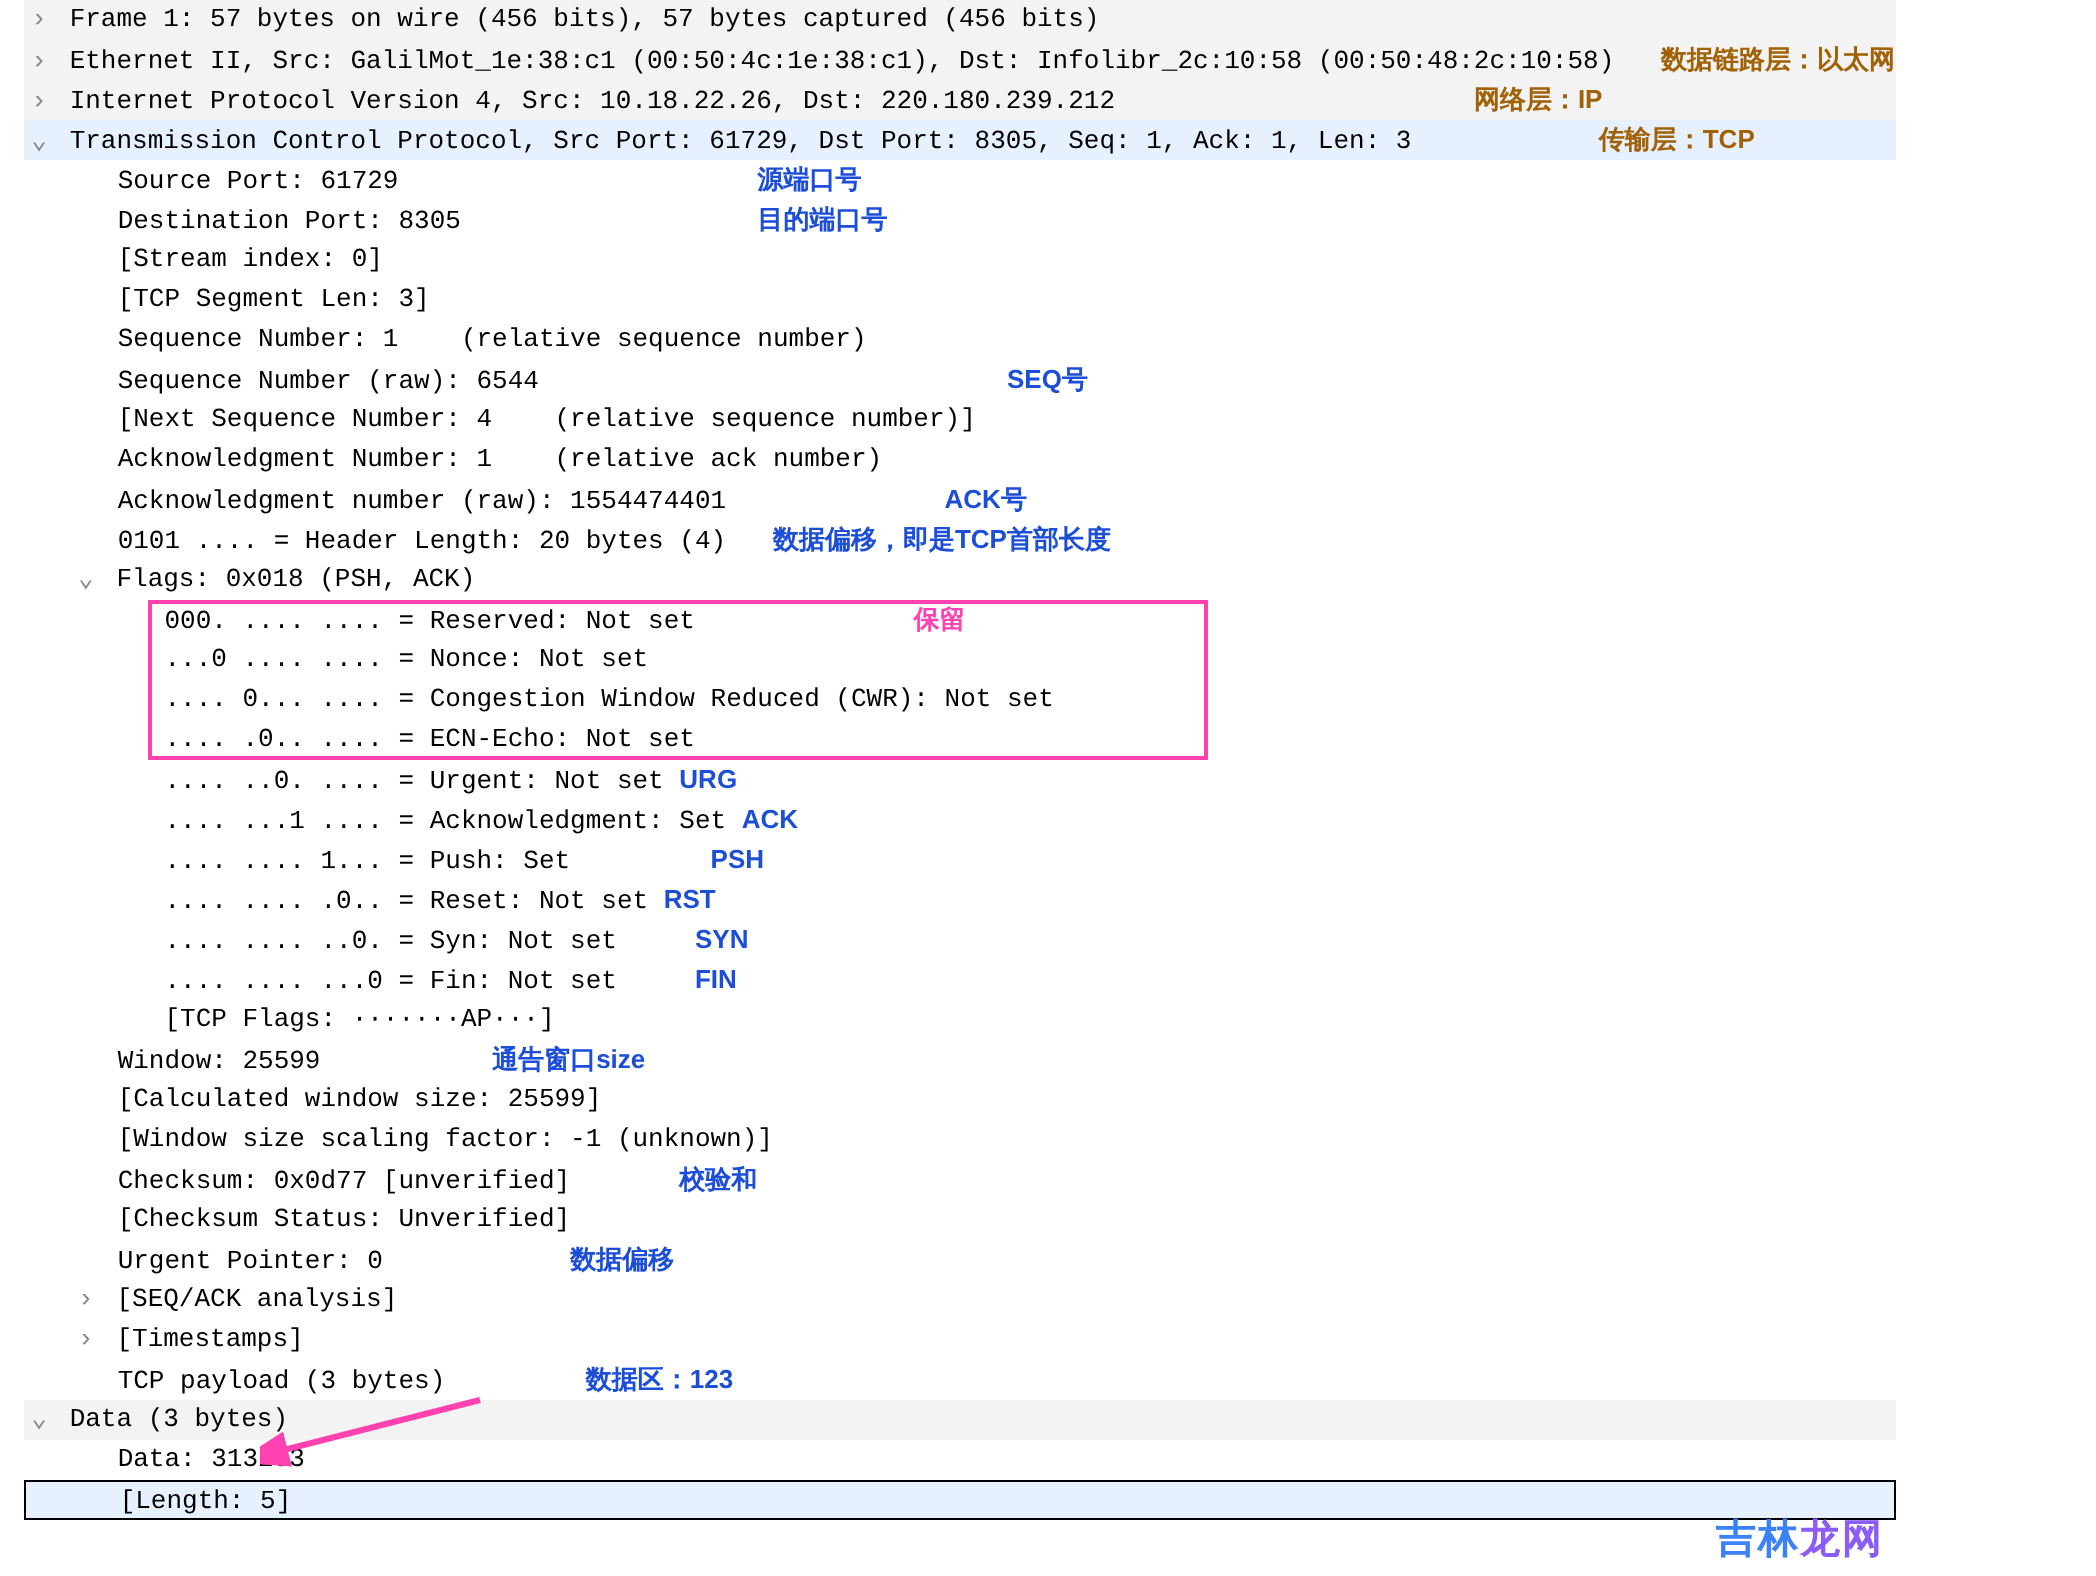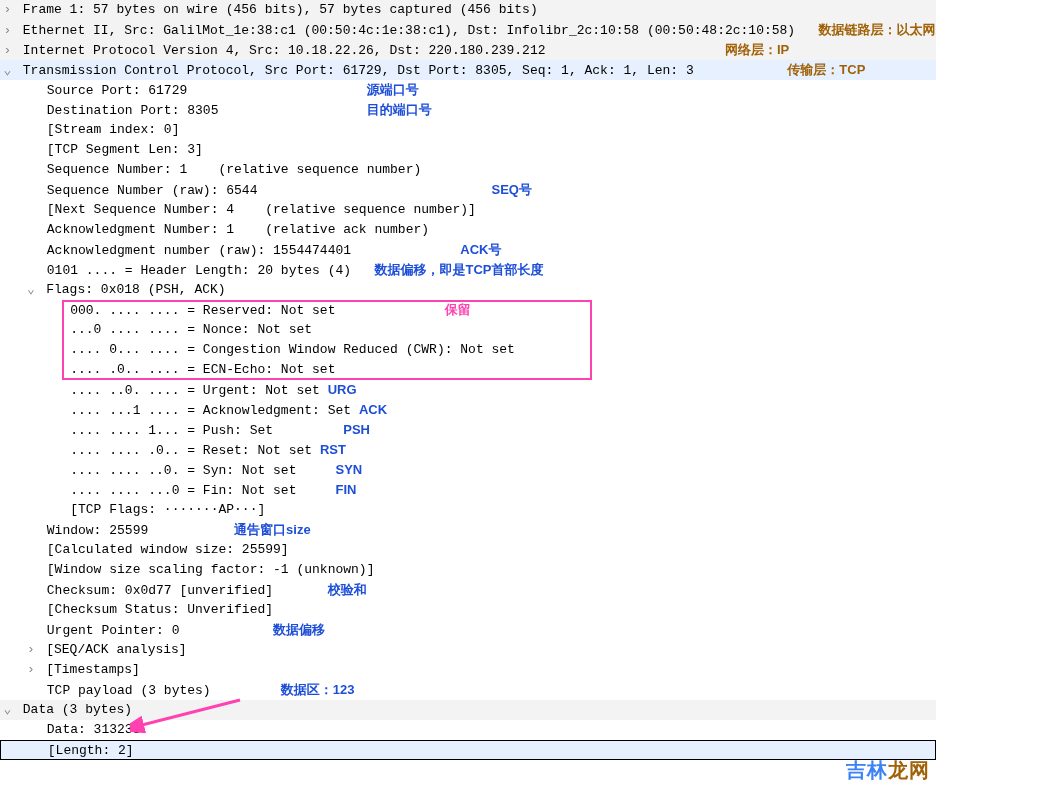--- a/index.html
+++ b/index.html
@@ -1,28 +1,28 @@
 <!DOCTYPE html>
 <html><head>
 <meta charset="utf-8">
 <style>
   html,body{margin:0;padding:0;font-family:"Lucida Console","Courier New",monospace;font-size:13px;background:#fff;color:#000;line-height:20px;}
-  .wrap{width:936px;height:788px;position:relative;overflow:hidden;}
+  .wrap{width:936px;height:788px;position:relative;overflow:hidden;padding-left:12px;}
   .row{white-space:pre;height:20px;}
   .toggle{display:inline-block;width:15px;text-align:center;color:#888;cursor:pointer;}
   .bg-eth{background:#f3f3f3;}
   .bg-tcp{background:#e6f0ff;}
   .bg-len{background:#e6f0ff;border:1px solid #000;box-sizing:border-box;padding-left:0;}
   .note{color:#a16207;font-family:"Microsoft YaHei","SimSun",sans-serif;font-weight:bold;}
   .noteB{color:#1d4ed8;font-family:"Microsoft YaHei","SimSun",sans-serif;font-weight:bold;}
   .outline{border:2px solid #ff42b0;box-sizing:border-box;}
   .midnote{color:#ff42b0;font-family:"Microsoft YaHei","SimSun",sans-serif;font-weight:bold;}
   .watermark{position:absolute;right:6px;bottom:8px;font-family:"Microsoft YaHei",sans-serif;font-size:20px;font-weight:bold;letter-spacing:1px;}
   .wm-red{color:#3b82f6;}
-  .wm-blue{color:#a16207;}
+  .wm-blue{color:#8b5cf6;}
   .arrow-svg{position:absolute;pointer-events:none;}
 </style>
 </head>
 <body>
 <div class="wrap">
 
 <div class="row bg-eth"><span class="toggle">›</span> <span>Frame 1: 57 bytes on wire (456 bits), 57 bytes captured (456 bits)</span></div>
 
 <div class="row bg-eth"><span class="toggle">›</span> <span>Ethernet II, Src: GalilMot_1e:38:c1 (00:50:4c:1e:38:c1), Dst: Infolibr_2c:10:58 (00:50:48:2c:10:58)</span>   <span class="note">数据链路层：以太网</span></div>
 
@@ -63,21 +63,21 @@
 <div class="row">      <span>[Window size scaling factor: -1 (unknown)]</span></div>
 <div class="row">      <span>Checksum: 0x0d77 [unverified]</span>       <span class="noteB">校验和</span></div>
 <div class="row">      <span>[Checksum Status: Unverified]</span></div>
 <div class="row">      <span>Urgent Pointer: 0</span>            <span class="noteB">数据偏移</span></div>
 <div class="row">   <span class="toggle">›</span> <span>[SEQ/ACK analysis]</span></div>
 <div class="row">   <span class="toggle">›</span> <span>[Timestamps]</span></div>
 <div class="row">      <span>TCP payload (3 bytes)</span>         <span class="noteB">数据区：123</span></div>
 
 <div class="row bg-eth"><span class="toggle">⌄</span> <span>Data (3 bytes)</span></div>
 <div class="row">      <span>Data: 313233</span></div>
-<div class="row bg-len">      <span>[Length: 2]</span></div>
+<div class="row bg-len">      <span>[Length: 5]</span></div>
 
 <svg class="arrow-svg" style="left:130px;top:698px;width:120px;height:38px;">
   <defs>
         <marker id="ah" markerWidth="10" markerHeight="10" refX="2" refY="3" orient="auto">
           <path d="M0,0 L0,6 L9,3 z" fill="#ff42b0"></path>
         </marker>
       </defs>
   <line x1="110" y1="2" x2="8" y2="28" stroke="#ff42b0" stroke-width="3" marker-end="url(#ah)"></line>
 </svg>
 

